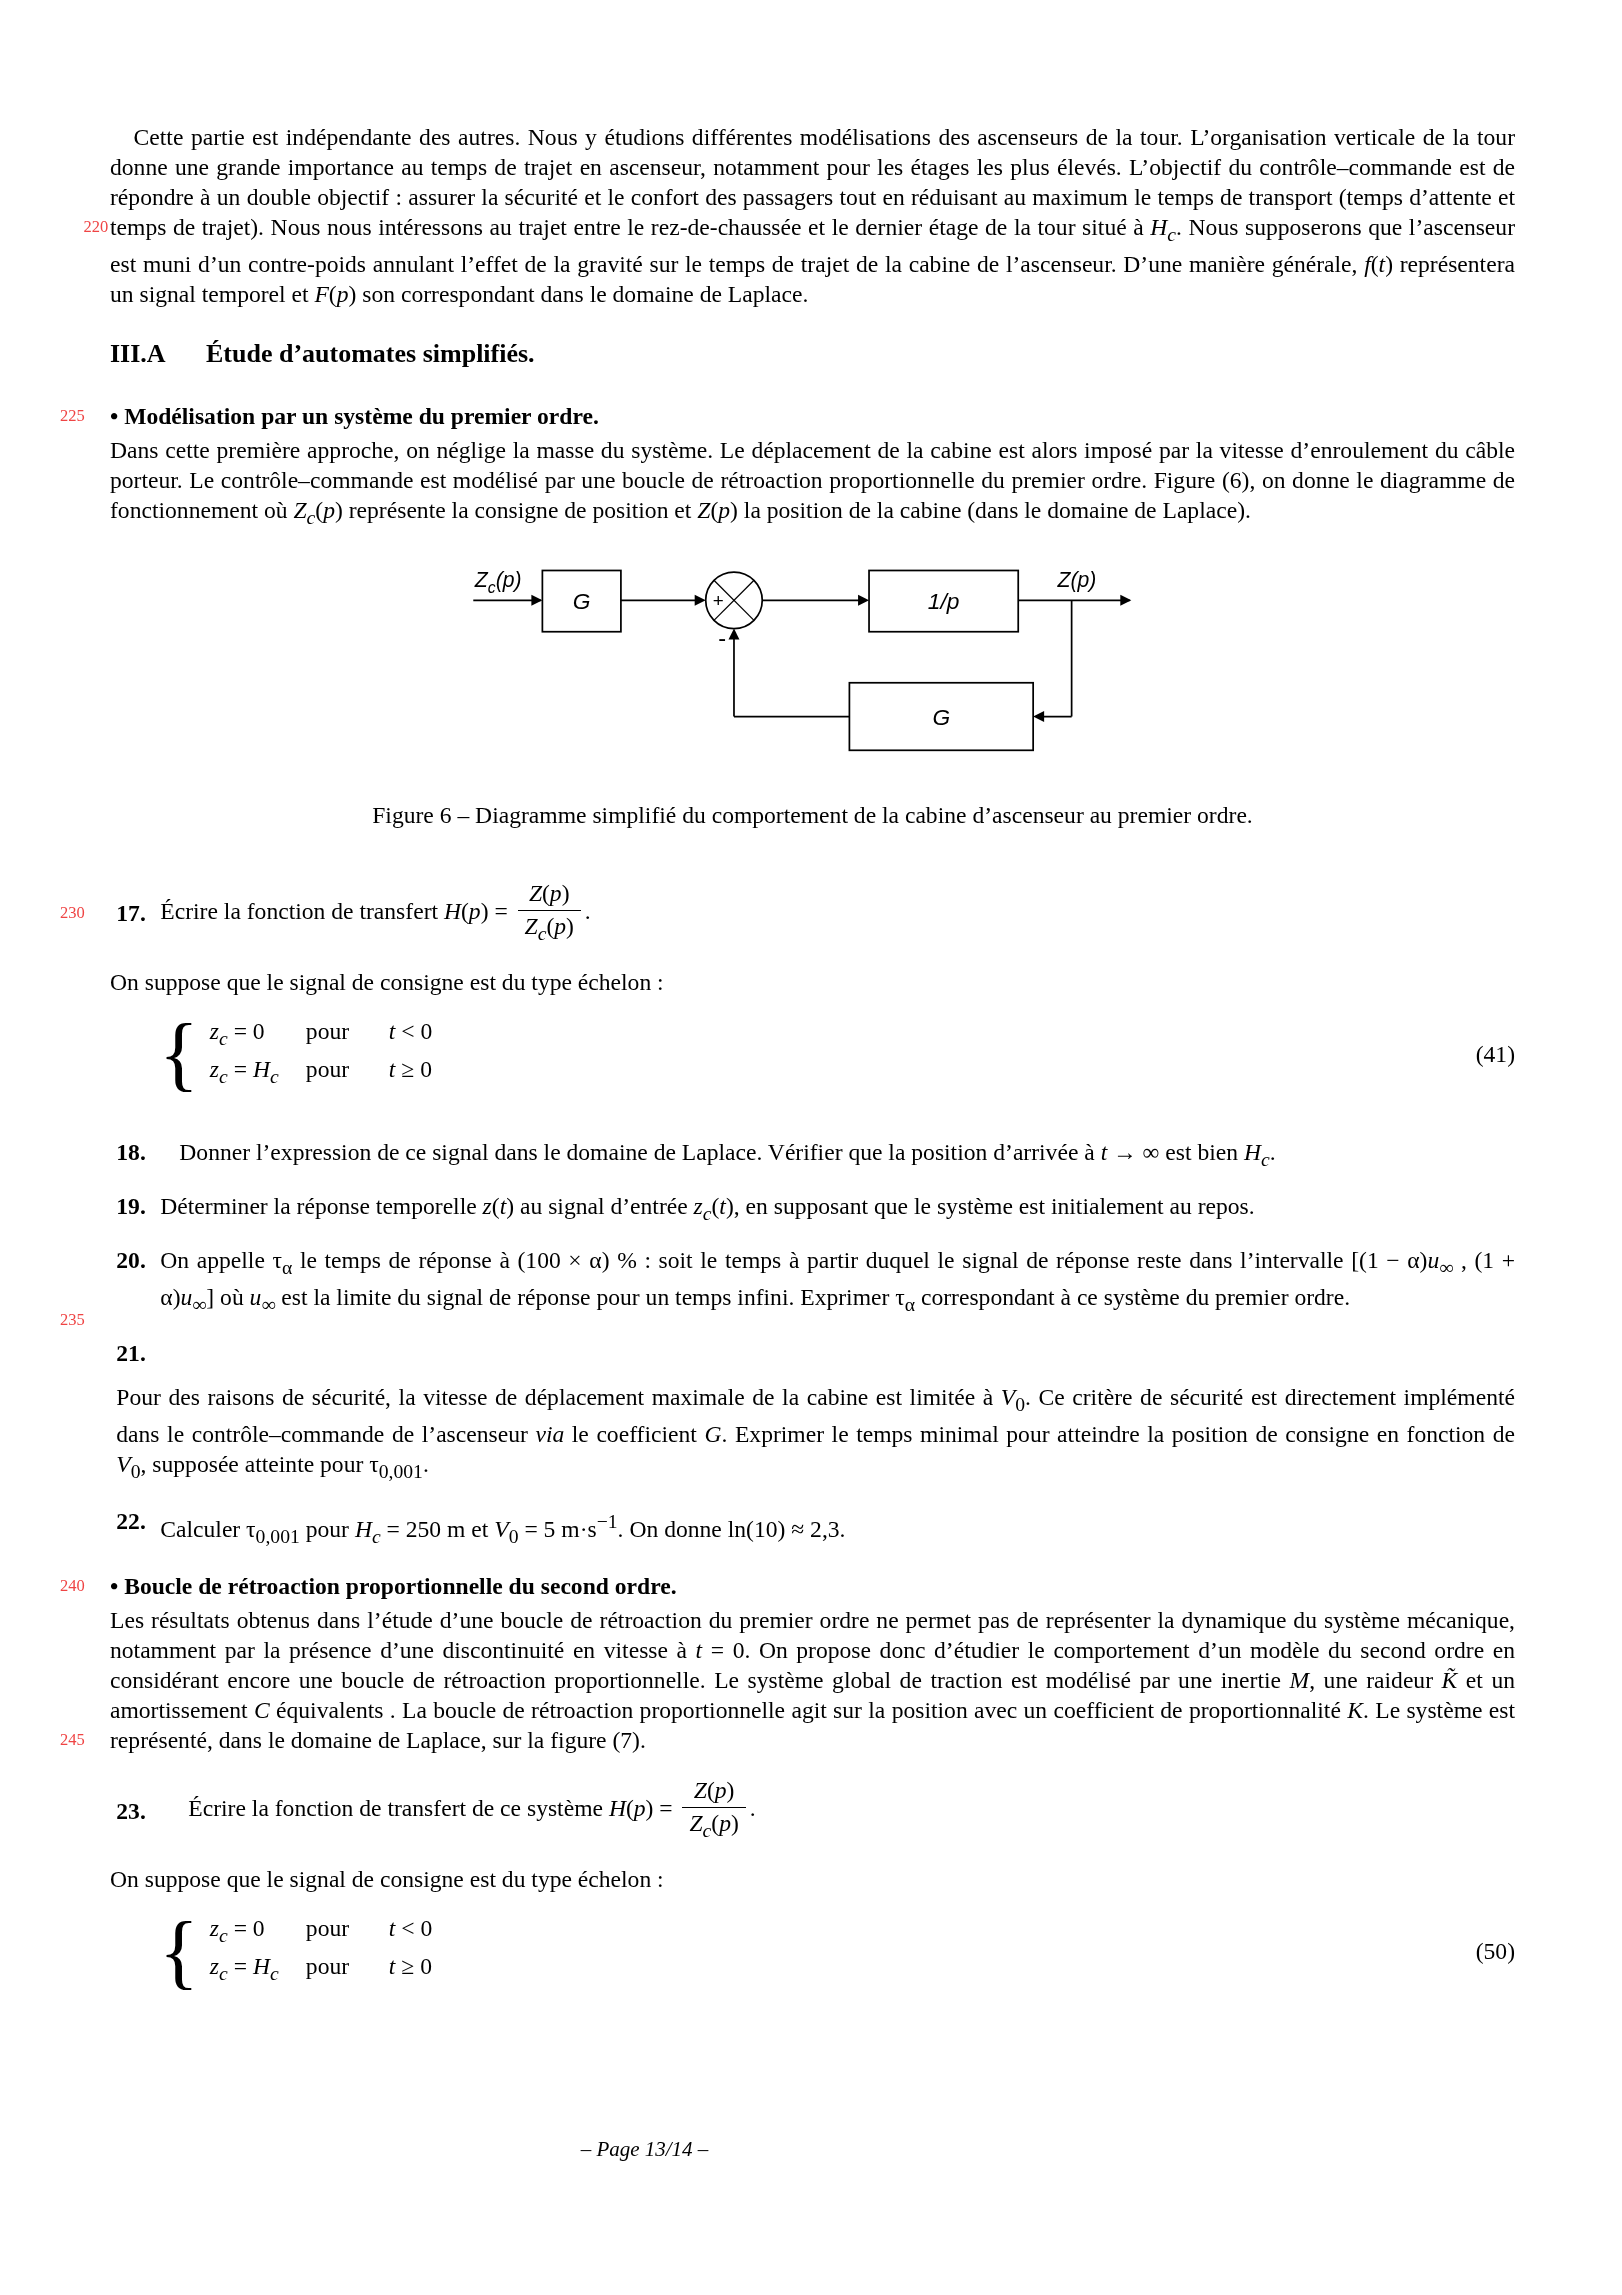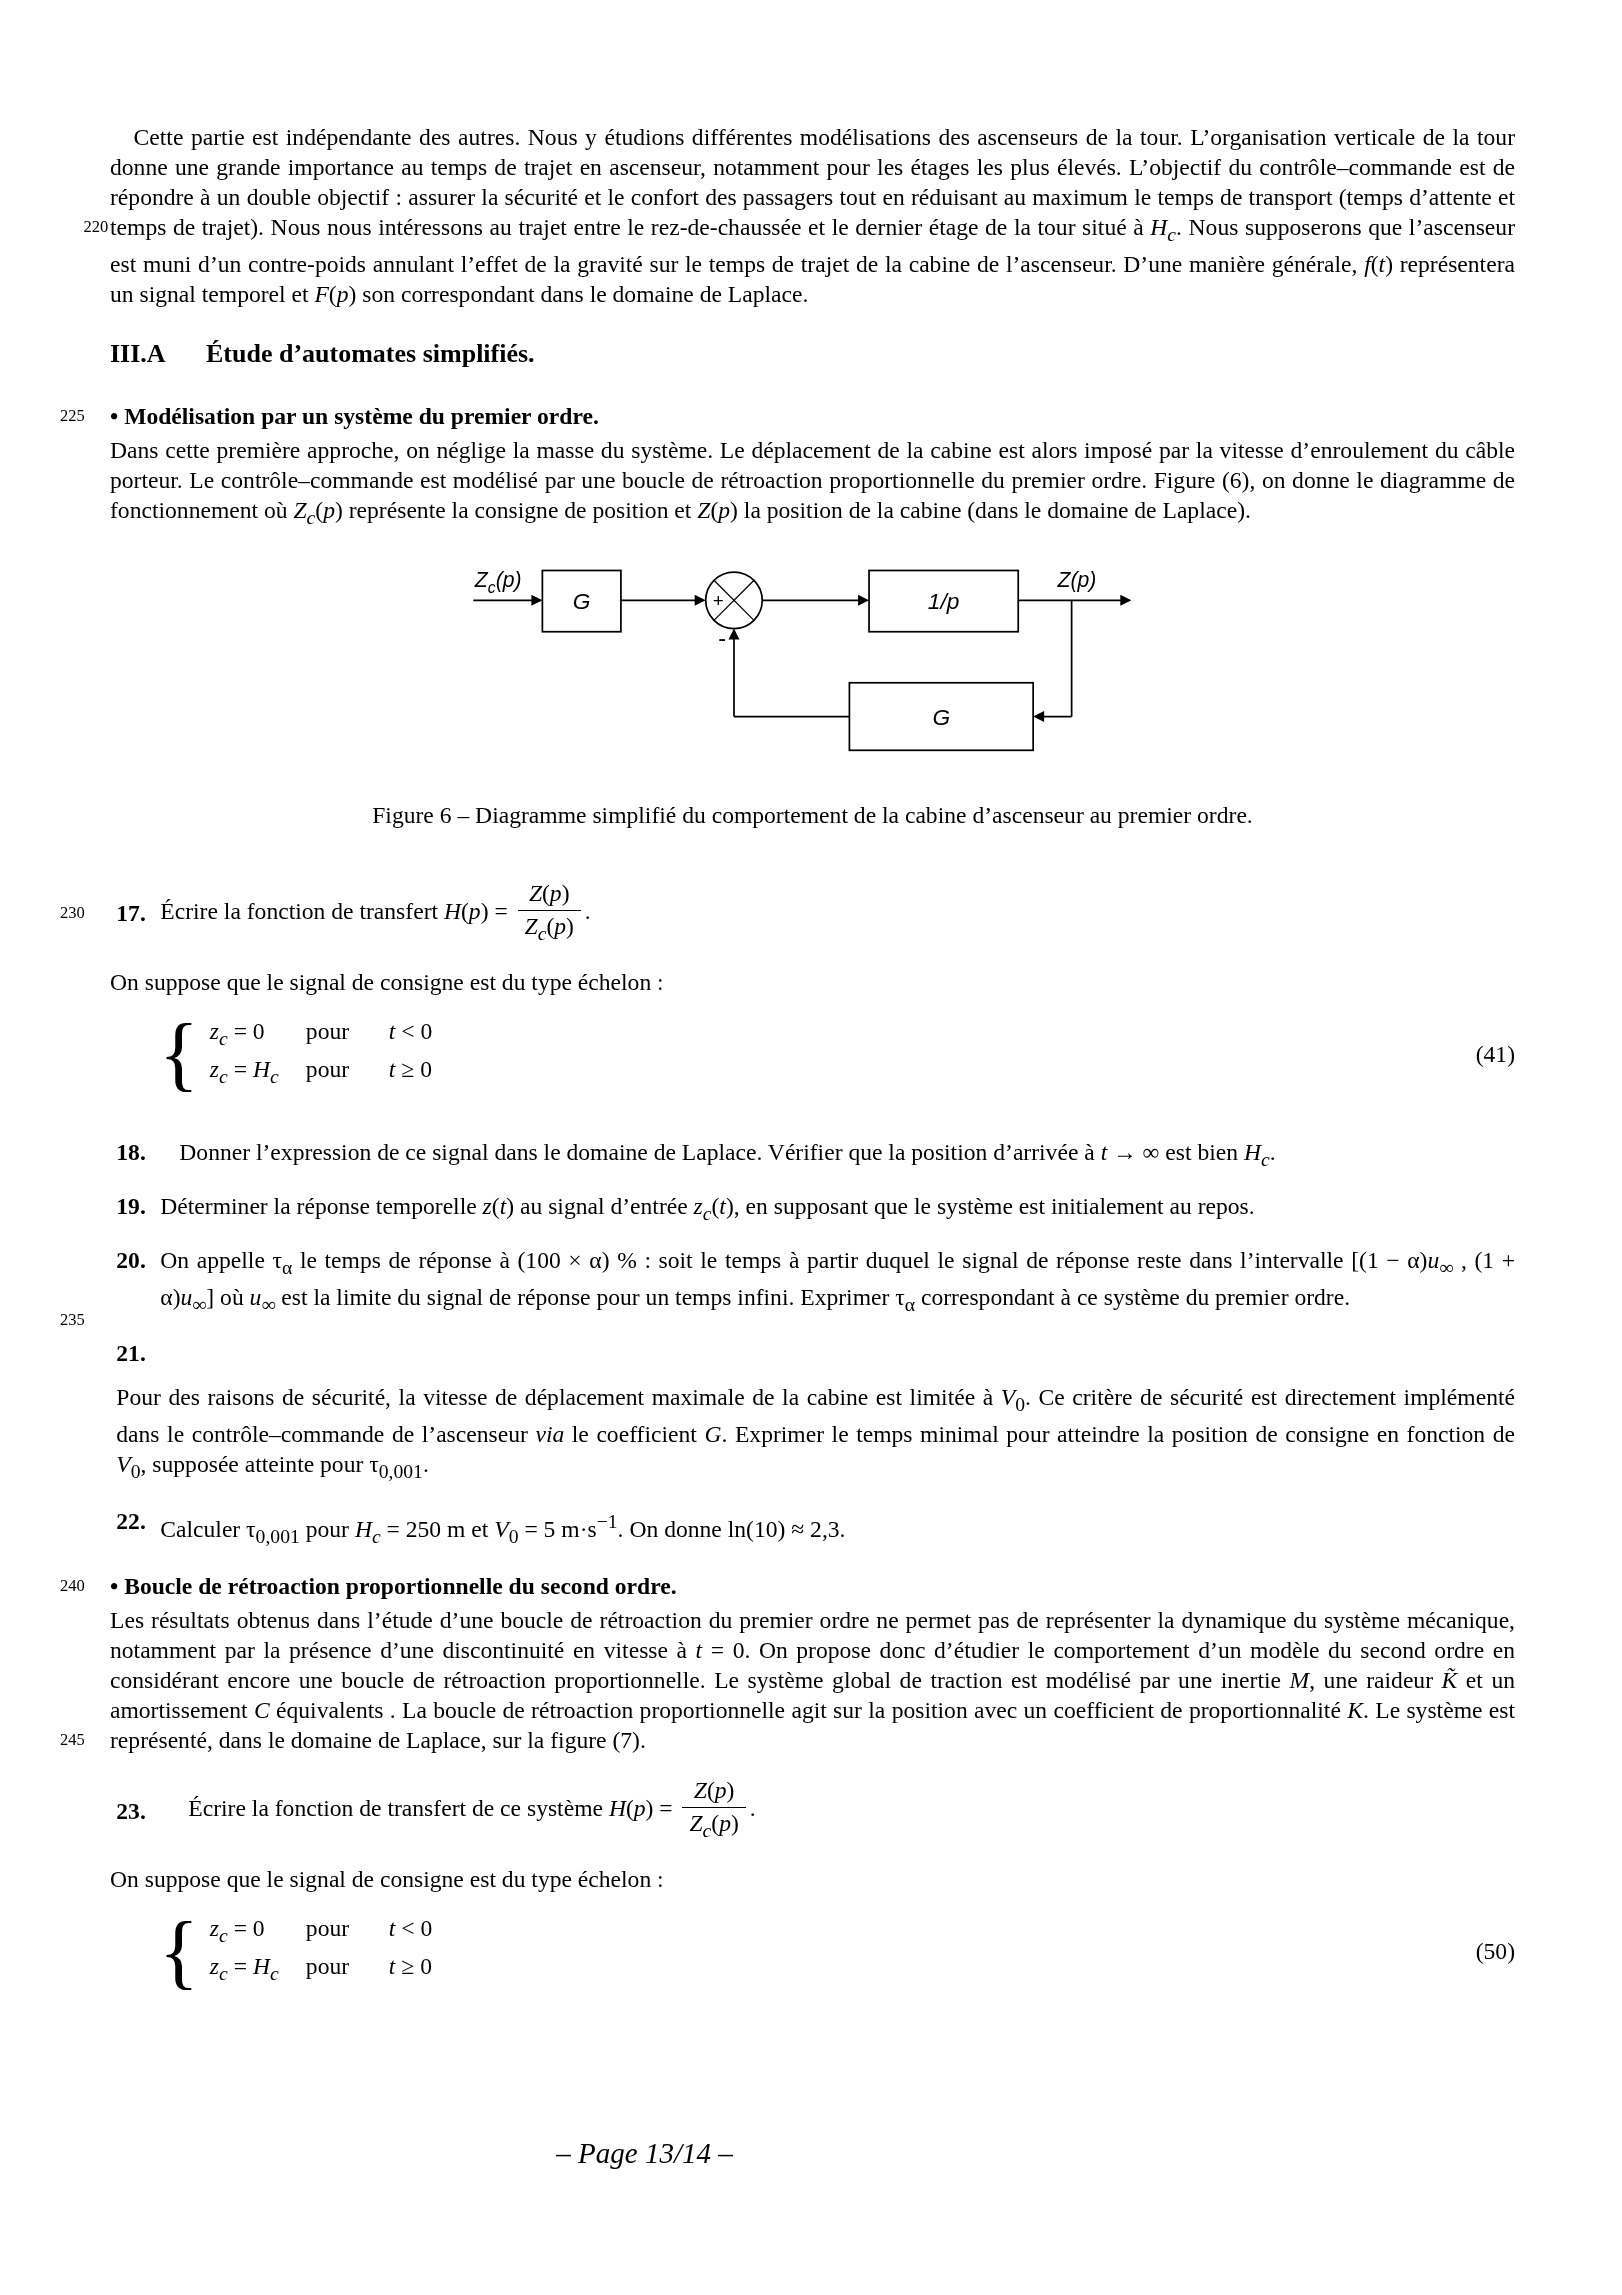--- a/index.html
+++ b/index.html
@@ -19,21 +19,21 @@
   .para { font-size:23.6px; line-height:30px; text-align:justify; position:relative; }
   .indent { text-indent:23.6px; }
   .para.mb { margin-bottom:15.7px; }
 
   .bullet { font-size:23.6px; font-weight:bold; line-height:30px; position:relative; margin-bottom:4.7px; }
   .bullet.mt { margin-top:20.4px; }
 
   .lineno {
     position:absolute; left:-50px; width:41px;
     font-size:16.5px; line-height:19px; font-weight:normal; font-style:normal;
-    text-align:left; color:#000000;
+    text-align:left; color:#ef4444;
   }
 
   .figure-wrap { margin-top:25px; text-align:center; }
   .caption { margin-top:33px; font-size:23.6px; line-height:30px; text-align:center; }
 
   .question { display:flex; position:relative; font-size:23.6px; line-height:30px; padding-left:6.3px; }
   .question .qnum { flex:0 0 44px; font-weight:bold; }
   .question .qtext { flex:1; text-align:justify; }
   .q-center { align-items:center; }
   .mt64 { margin-top:50px; } .mt58 { margin-top:46px;gap:19px; } .mt28 { margin-top:22px;gap:28px; }
@@ -47,21 +47,21 @@
 
   .cases { display:flex; align-items:center; position:relative; padding-left:49px; margin-top:19px; min-height:66px; }
   .brace { font-size:83px; line-height:63px; font-weight:normal; margin-right:11px; }
   .crows { display:flex; flex-direction:column; }
   .crow { display:flex; font-size:23.6px; line-height:31px; }
   .clhs { min-width:96px; }
   .cmid { min-width:83px; }
   .eqnum { position:absolute; right:0; top:50%; transform:translateY(-50%); font-size:23.6px; }
 
   .footer { position:absolute; top:2137px; left:0; width:1289px; text-align:center;
-            font-style:italic; font-size:29px; }
+            font-style:italic; font-size:21px; }
 
   svg text { user-select:none; }
 </style>
 </head>
 <body>
 
 <div class="content">
 
 
   <div class="para indent mb">

